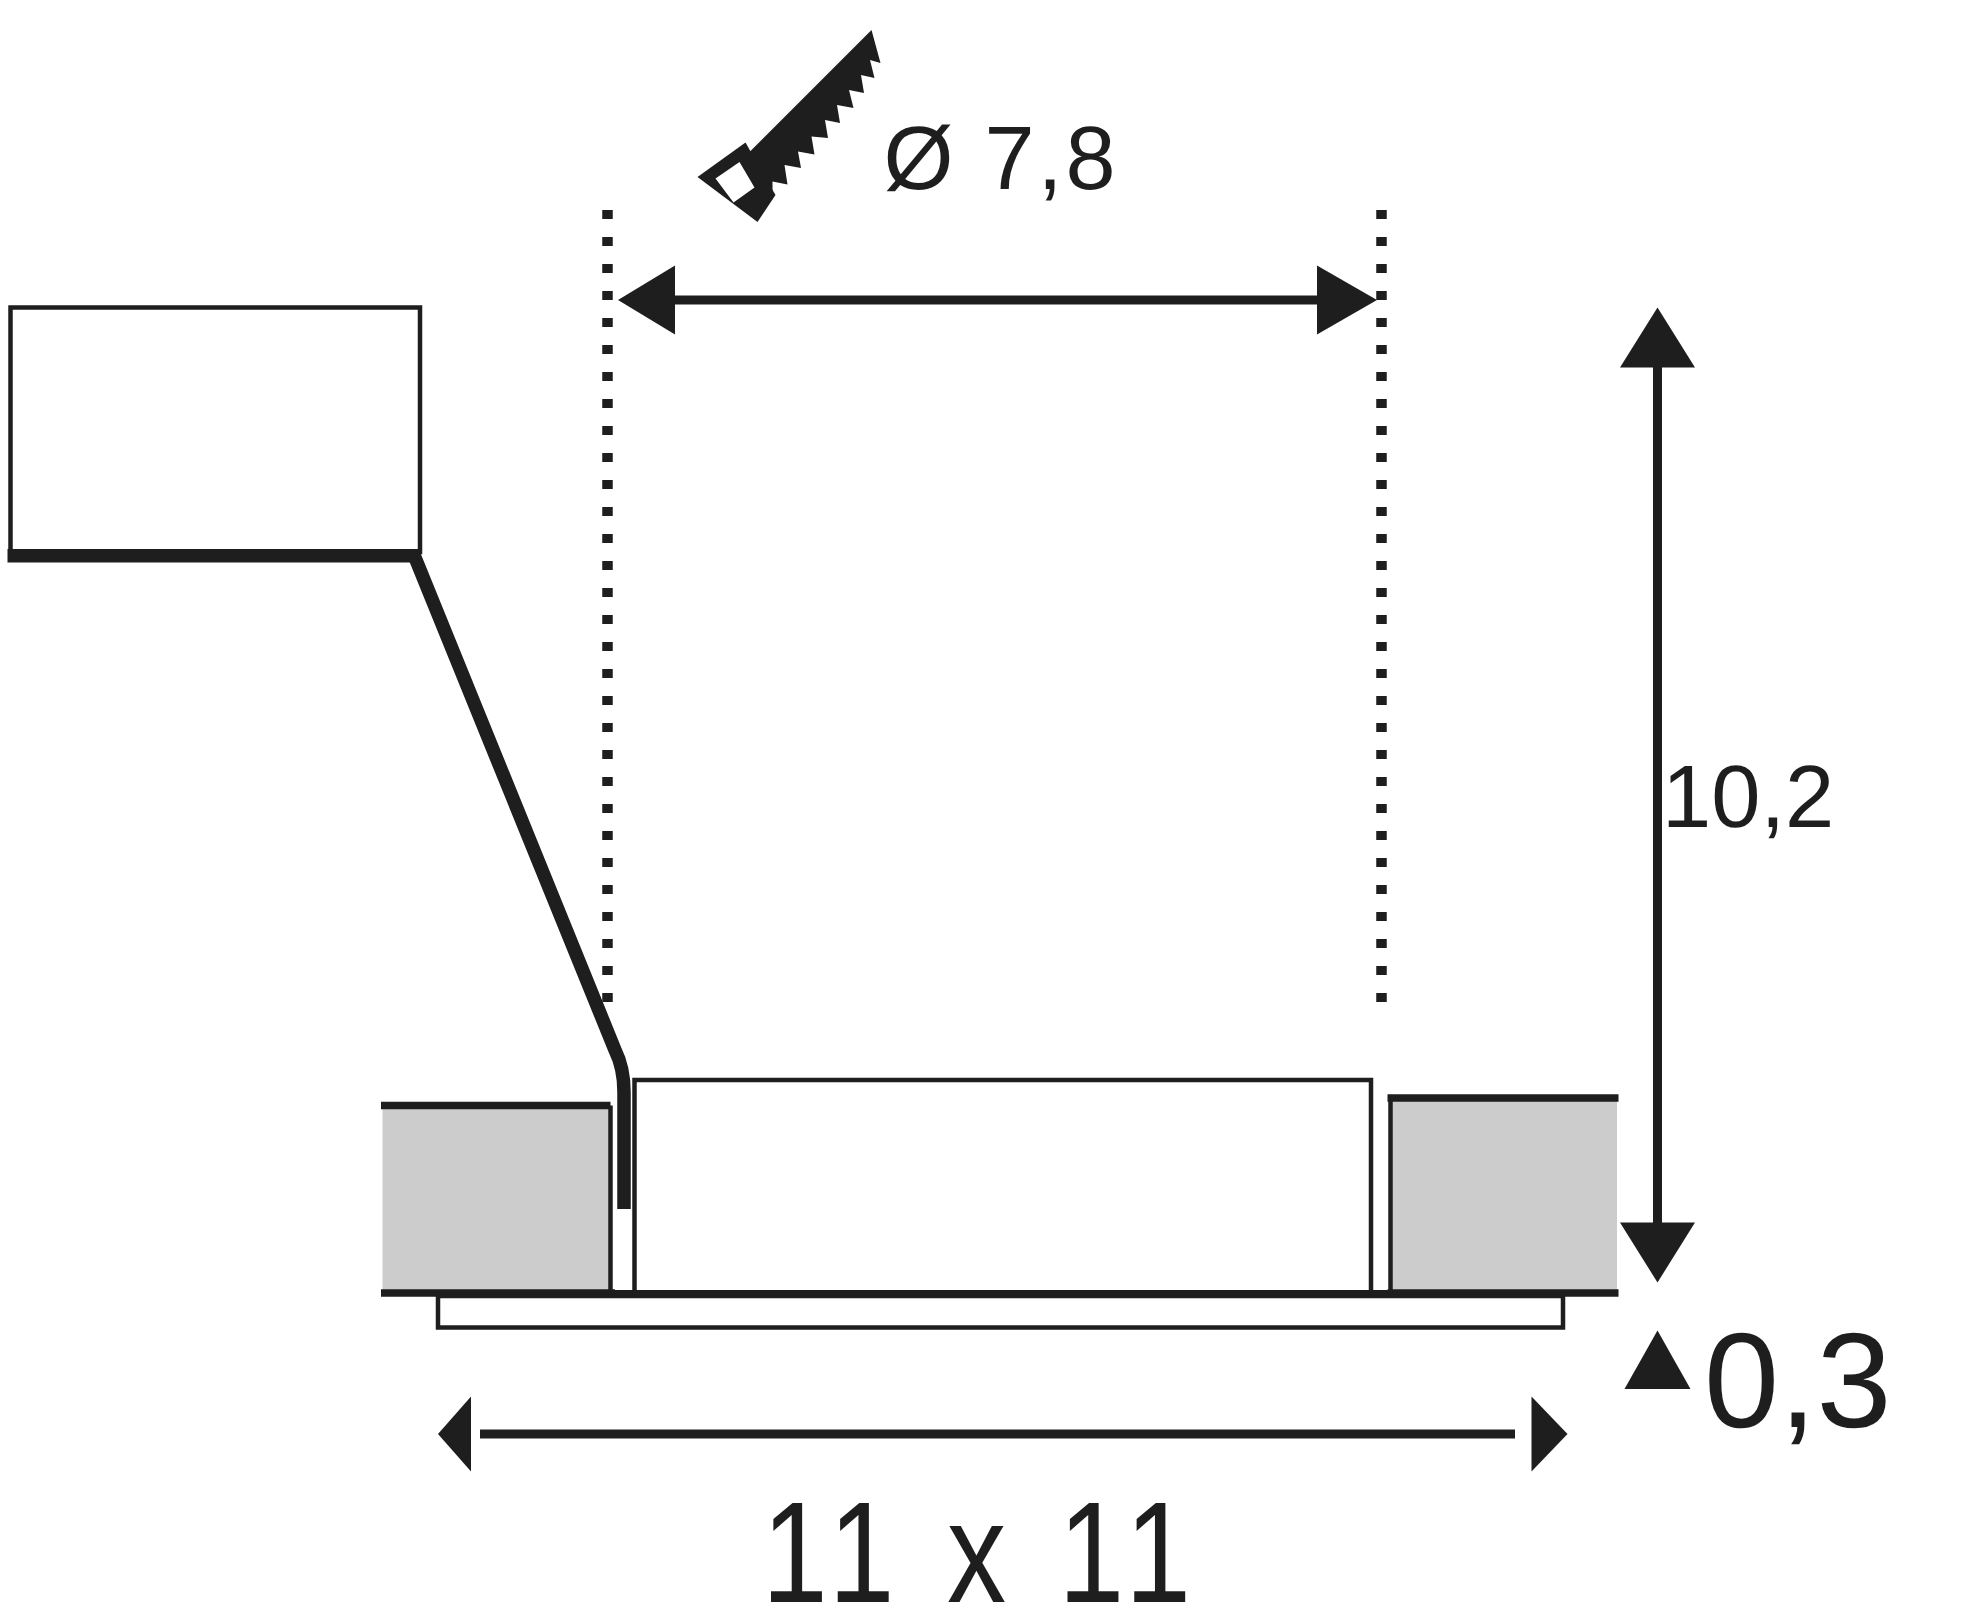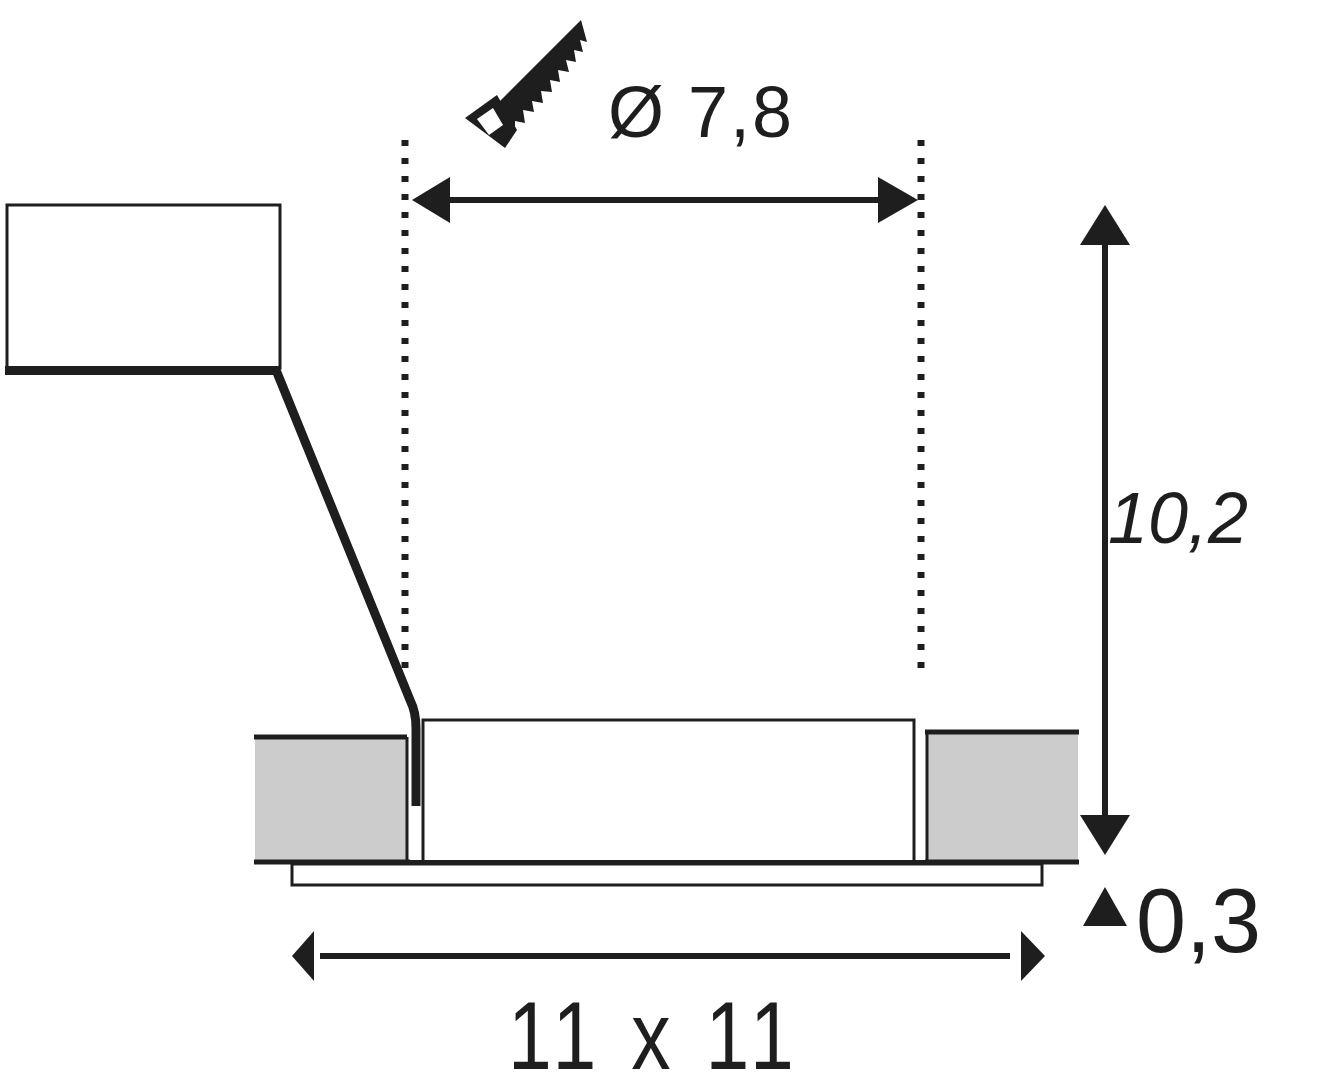--- a/index.html
+++ b/index.html
@@ -5,22 +5,22 @@
     html, body { margin: 0; padding: 0; background: #ffffff; }
     body { width: 1322px; height: 1082px; overflow: hidden; position: relative; }
     #diagram { position: absolute; left: 0; top: 0; width: 1322px; height: 1082px; }
     .label {
       position: absolute;
       font-family: "Liberation Sans", "DejaVu Sans", sans-serif;
       color: #1e1e1e;
       white-space: nowrap;
       line-height: 1;
     }
-    #lbl-diameter { left: 608px; top: 76px; font-size: 72px; letter-spacing: 2px; }
-    #lbl-height   { left: 1108px; top: 482px; font-size: 72px; font-style: italic; }
+    #lbl-diameter { left: 589px; top: 76px; font-size: 60px; letter-spacing: 2px; }
+    #lbl-height   { left: 1108px; top: 502px; font-size: 59px; }
     #lbl-flange   { left: 1136px; top: 836px; font-size: 90px; margin-top: 40px; }
     #lbl-cutout   { left: 508px; top: 988px; font-size: 96px; transform: scaleX(0.82); transform-origin: left top; letter-spacing: 8px; }
   </style>
 </head>
 <body>
 
 <svg id="diagram" viewBox="0 0 1322 1082" xmlns="http://www.w3.org/2000/svg">
 
   <g>
     <rect x="7" y="205" width="273" height="163" fill="#ffffff" stroke="#1e1e1e" stroke-width="3"></rect>

